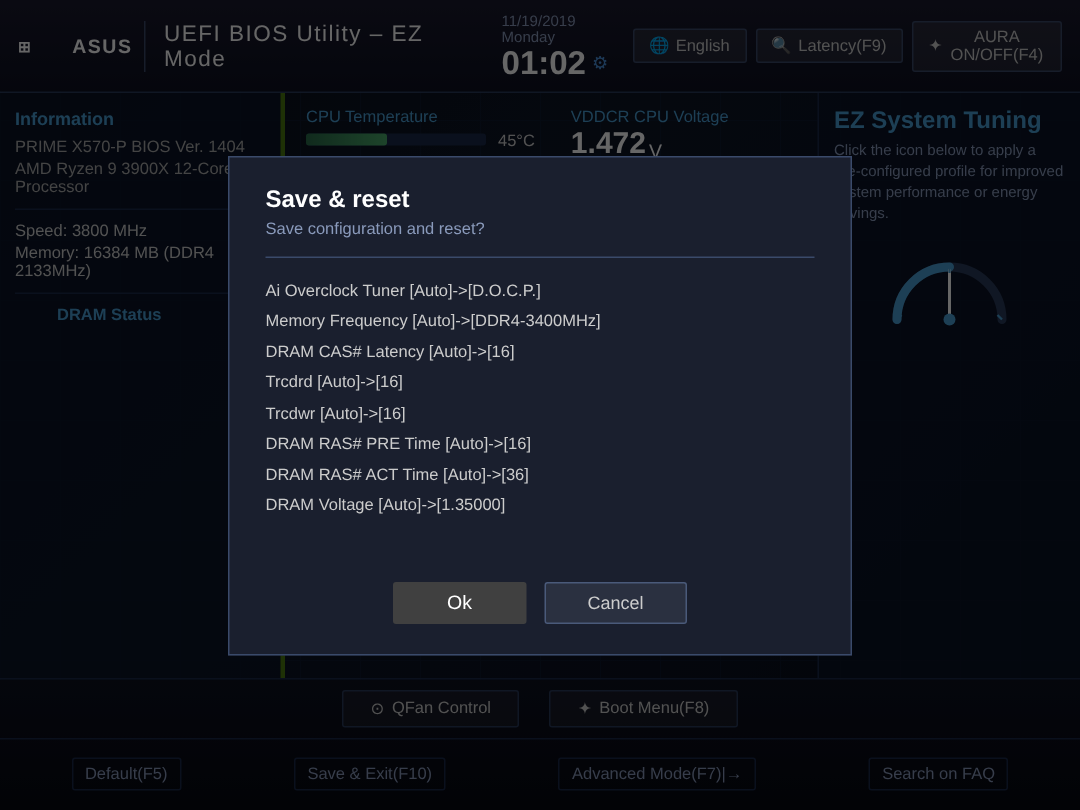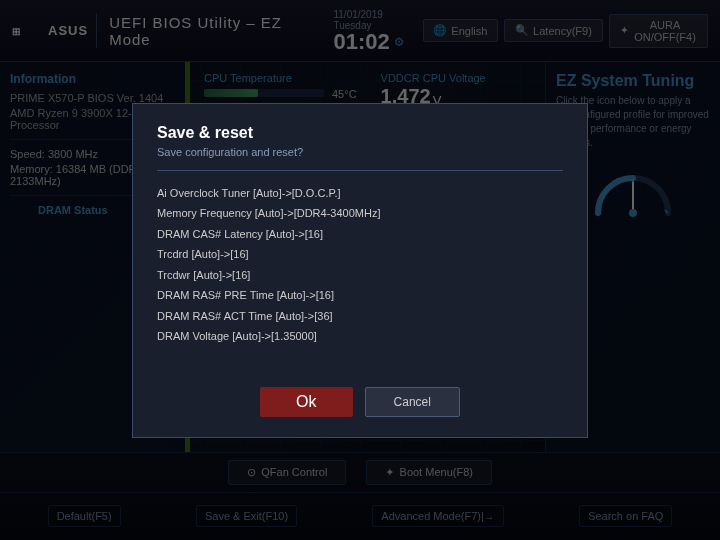--- a/index.html
+++ b/index.html
@@ -111,21 +111,21 @@
       position: relative;
       z-index: 5;
       display: flex;
       height: 390px;
     }
 
     
     .sidebar {
       width: 190px;
       background: rgba(10, 20, 40, 0.8);
-      border-right: 5px solid #4d7c0f;
+      border-right: 3px solid #4d7c0f;
       padding: 10px;
       flex-shrink: 0;
     }
     .sidebar-section-title {
       color: #4a9fd4;
       font-size: 12px;
       font-weight: bold;
       margin-bottom: 6px;
     }
     .sidebar-item {
@@ -236,21 +236,21 @@
       top: 0; left: 0; right: 0; bottom: 0;
       background: rgba(0,0,0,0.6);
       z-index: 50;
       display: flex;
       align-items: center;
       justify-content: center;
     }
     .modal {
       background: #1a1f2e;
       border: 1px solid #3a4a6a;
-      width: 456px;
+      width: 416px;
       min-height: 320px;
       padding: 20px 24px;
       position: relative;
     }
     .modal-title {
       color: #fff;
       font-size: 16px;
       font-weight: bold;
       margin-bottom: 4px;
     }
@@ -273,25 +273,25 @@
       padding: 2px 0;
       line-height: 1.5;
     }
     .modal-buttons {
       display: flex;
       justify-content: center;
       gap: 12px;
       margin-top: 20px;
     }
     .btn-ok {
-      background: #7f1d1d;
+      background: #404040;
       border: none;
       color: #fff;
       padding: 6px 36px;
-      font-size: 16px;
+      font-size: 13px;
       cursor: pointer;
       border-radius: 2px;
     }
     .btn-cancel {
       background: #2a3040;
       border: 1px solid #4a5a7a;
       color: #ccc;
       padding: 6px 28px;
       font-size: 12px;
       cursor: pointer;
@@ -362,21 +362,21 @@
 <div class="header">
   <div class="header-logo">
 
     <svg class="asus-icon" viewBox="0 0 36 22" fill="none">
       <text x="0" y="16" fill="white" font-size="13" font-weight="bold" font-family="Arial">⊞</text>
     </svg>
     <span class="asus-logo">ASUS</span>
     <span class="header-title">UEFI BIOS Utility – EZ Mode</span>
   </div>
   <div class="header-datetime" style="margin-left:20px;">
-    <span class="header-date">11/01/2019 Tuesday</span>
+    <span class="header-date">11/19/2019 Monday</span>
     <div style="display:flex;align-items:center;gap:4px;">
       <span class="header-time">01:02</span>
       <span class="header-time-gear">⚙</span>
     </div>
   </div>
   <div class="header-right">
     <button class="header-btn">
       <span>🌐</span>
       <span>English</span>
     </button>

